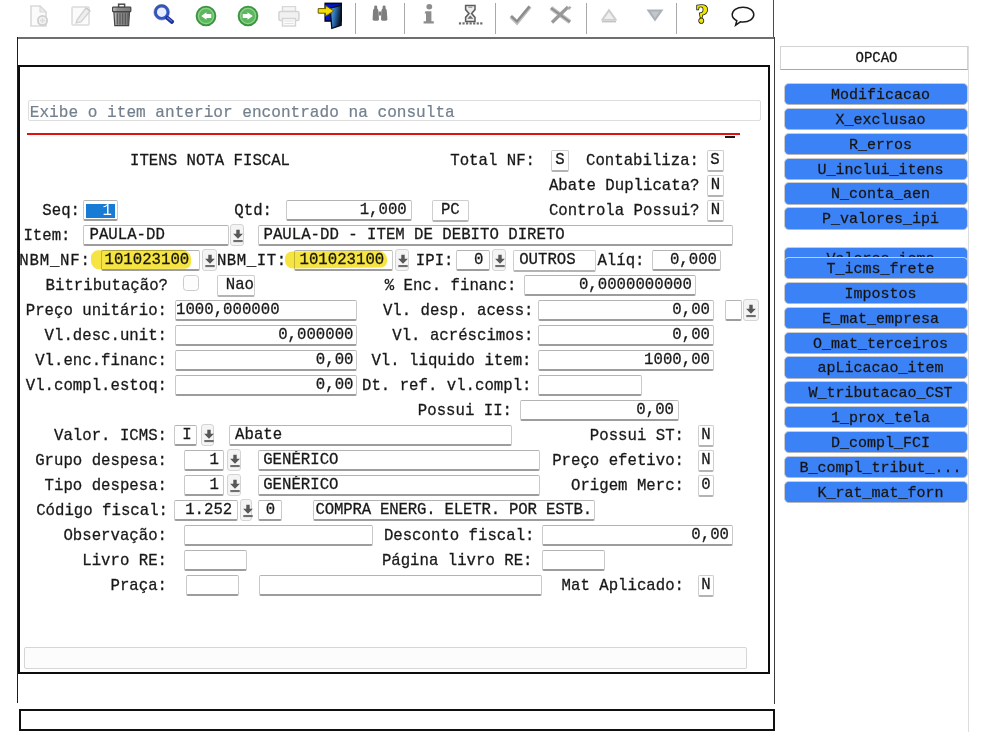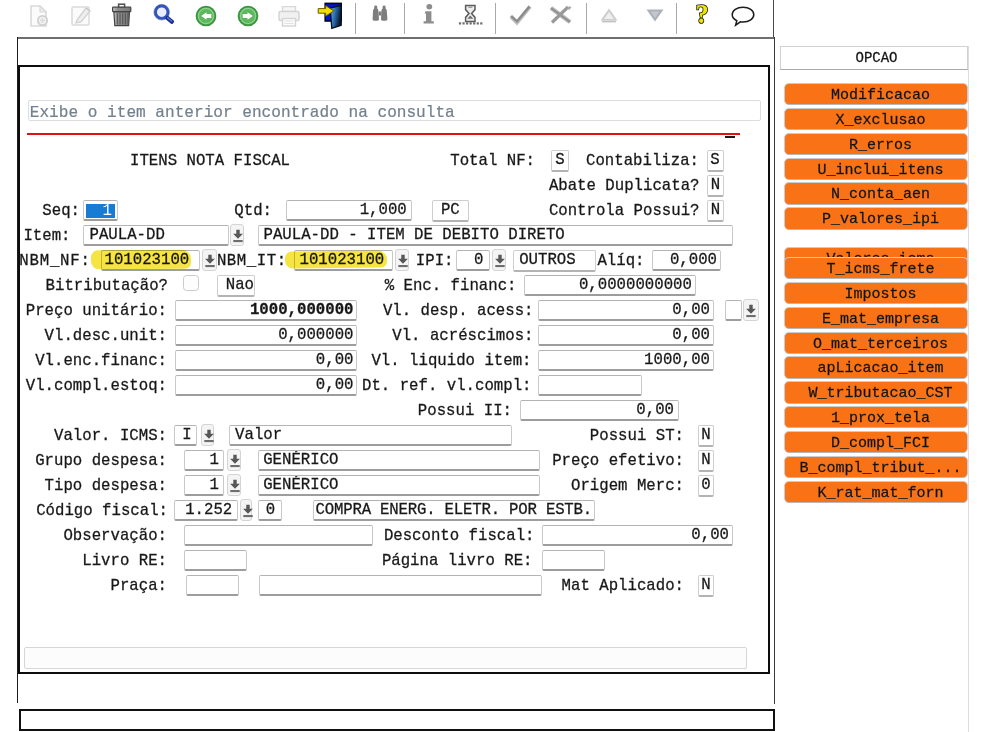--- a/index.html
+++ b/index.html
@@ -3,21 +3,21 @@
 *{margin:0;padding:0;box-sizing:border-box}
 html,body{width:990px;height:732px;background:#fff;overflow:hidden}
 body{position:relative;font-family:"Liberation Mono",monospace;-webkit-font-smoothing:antialiased;-webkit-text-stroke:0.28px #222}
 .ab{position:absolute}
 .lb{position:absolute;font-size:15.7px;line-height:20px;color:#161616;white-space:pre}
 .fld{position:absolute;height:21.5px;background:#fff;border:1px solid #c9c9c9;border-top-color:#b4b4b4;border-bottom:2px solid #9d9d9d;border-radius:2px;font-size:15.7px;color:#161616;line-height:18.5px;white-space:pre;overflow:hidden}
 .box{position:absolute;height:22px;background:#fff;border:1px solid #cecece;border-bottom:2px solid #b3b3b3;border-radius:2px;font-size:15.7px;color:#161616;line-height:19px;white-space:pre;text-align:center;overflow:visible}
 .drp{position:absolute;width:14.5px;background:#f4f4f4;border:1px solid #d4d4d4;border-radius:3px}
 .drp svg{position:absolute;left:1.2px;top:3.5px}
 .sep{position:absolute;top:2.5px;width:1px;height:31px;background:#a9a9a9}
-.pbtn{position:absolute;left:783.8px;width:184.7px;height:22.4px;background:#f97316;border:1px solid #ccc;border-bottom-color:#b8b8b8;border-radius:5px;font-size:15px;color:#111;text-align:center;line-height:23.4px;white-space:pre;padding-left:8.6px}
+.pbtn{position:absolute;left:783.8px;width:184.7px;height:22.4px;background:#3b82f6;border:1px solid #ccc;border-bottom-color:#b8b8b8;border-radius:5px;font-size:15px;color:#111;text-align:center;line-height:23.4px;white-space:pre;padding-left:8.6px}
 </style></head><body>
 <div class="ab" style="left:772.9px;top:0;width:1.2px;height:37.5px;background:#4a4a4a"></div>
 <div class="sep" style="left:355px"></div>
 <div class="sep" style="left:404px"></div>
 <div class="sep" style="left:495px"></div>
 <div class="sep" style="left:586px"></div>
 <div class="sep" style="left:676px"></div>
 <svg class="ab" style="left:28px;top:5px" width="21" height="22" viewBox="0 0 21 22">
     <path d="M3 1 h9 l6 6 v14 h-15 z" fill="#fbfbfb" stroke="#dadada" stroke-width="1.6"></path>
     <path d="M12 1 l6 6 h-6 z" fill="#ececec" stroke="#dadada" stroke-width="1.2"></path>
@@ -177,31 +177,31 @@
 <div class="lb" style="right:823px;top:576.2px">Praça:</div>
 <div class="lb" style="right:306px;top:576.2px">Mat Aplicado:</div>
 <div class="fld" style="left:285.6px;top:199.5px;width:126.19999999999999px;text-align:right;padding-right:4px;">1,000</div>
 <div class="fld" style="left:83px;top:224.5px;width:145.5px;padding-left:5.5px;">PAULA-DD</div>
 <div class="fld" style="left:257.5px;top:224.5px;width:475.5px;padding-left:5px;">PAULA-DD - ITEM DE DEBITO DIRETO</div>
 <div class="fld" style="left:101px;top:249.5px;width:99px;padding-left:2.5px;">101023100</div>
 <div class="fld" style="left:294px;top:249.5px;width:99px;padding-left:4.5px;">101023100</div>
 <div class="fld" style="left:456px;top:249.5px;width:34px;text-align:right;padding-right:5.5px;">0</div>
 <div class="fld" style="left:651.5px;top:249.5px;width:69.5px;text-align:right;padding-right:3px;">0,000</div>
 <div class="fld" style="left:523.6px;top:274.5px;width:172.79999999999995px;text-align:right;padding-right:3.5px;">0,0000000000</div>
-<div class="fld" style="left:175px;top:299.5px;width:182px;text-align:right;padding-right:2.5px;font-weight:bold;">1000,000000</div>
+<div class="fld" style="left:175px;top:299.5px;width:182px;text-align:left;padding-right:2.5px;">1000,000000</div>
 <div class="fld" style="left:538.2px;top:299.5px;width:176.29999999999995px;text-align:right;padding-right:3.5px;">0,00</div>
 <div class="fld" style="left:175px;top:324.5px;width:182px;text-align:right;padding-right:2.5px;">0,000000</div>
 <div class="fld" style="left:538.2px;top:324.5px;width:176.29999999999995px;text-align:right;padding-right:3.5px;">0,00</div>
 <div class="fld" style="left:175px;top:349.5px;width:182px;text-align:right;padding-right:2.5px;">0,00</div>
 <div class="fld" style="left:538.2px;top:349.5px;width:176.29999999999995px;text-align:right;padding-right:3.5px;">1000,00</div>
 <div class="fld" style="left:175px;top:374.5px;width:182px;text-align:right;padding-right:2.5px;">0,00</div>
 <div class="fld" style="left:538.2px;top:374.5px;width:103.79999999999995px;padding-left:5px;"></div>
 <div class="fld" style="left:520px;top:399.5px;width:158.5px;text-align:right;padding-right:3.5px;">0,00</div>
 <div class="fld" style="left:173.6px;top:424.5px;width:23.700000000000017px;text-align:right;padding-right:4.5px;">I</div>
-<div class="fld" style="left:229.1px;top:424.5px;width:282.9px;padding-left:5px;">Valor</div>
+<div class="fld" style="left:229.1px;top:424.5px;width:282.9px;padding-left:5px;">Abate</div>
 <div class="fld" style="left:183.6px;top:449.5px;width:40.900000000000006px;text-align:right;padding-right:4.5px;">1</div>
 <div class="fld" style="left:258.2px;top:449.5px;width:282.2px;padding-left:4px;">GENÉRICO</div>
 <div class="fld" style="left:183.6px;top:474.5px;width:40.900000000000006px;text-align:right;padding-right:4.5px;">1</div>
 <div class="fld" style="left:258.2px;top:474.5px;width:282.2px;padding-left:4px;">GENÉRICO</div>
 <div class="fld" style="left:174.2px;top:499.5px;width:64.10000000000002px;text-align:right;padding-right:5px;">1.252</div>
 <div class="fld" style="left:258.3px;top:499.5px;width:24.19999999999999px;text-align:center;">0</div>
 <div class="fld" style="left:184px;top:524.5px;width:189px;padding-left:5px;"></div>
 <div class="fld" style="left:542px;top:524.5px;width:191px;text-align:right;padding-right:3px;">0,00</div>
 <div class="fld" style="left:184px;top:549.5px;width:62.5px;padding-left:5px;"></div>
 <div class="fld" style="left:542px;top:549.5px;width:62.5px;padding-left:5px;"></div>

